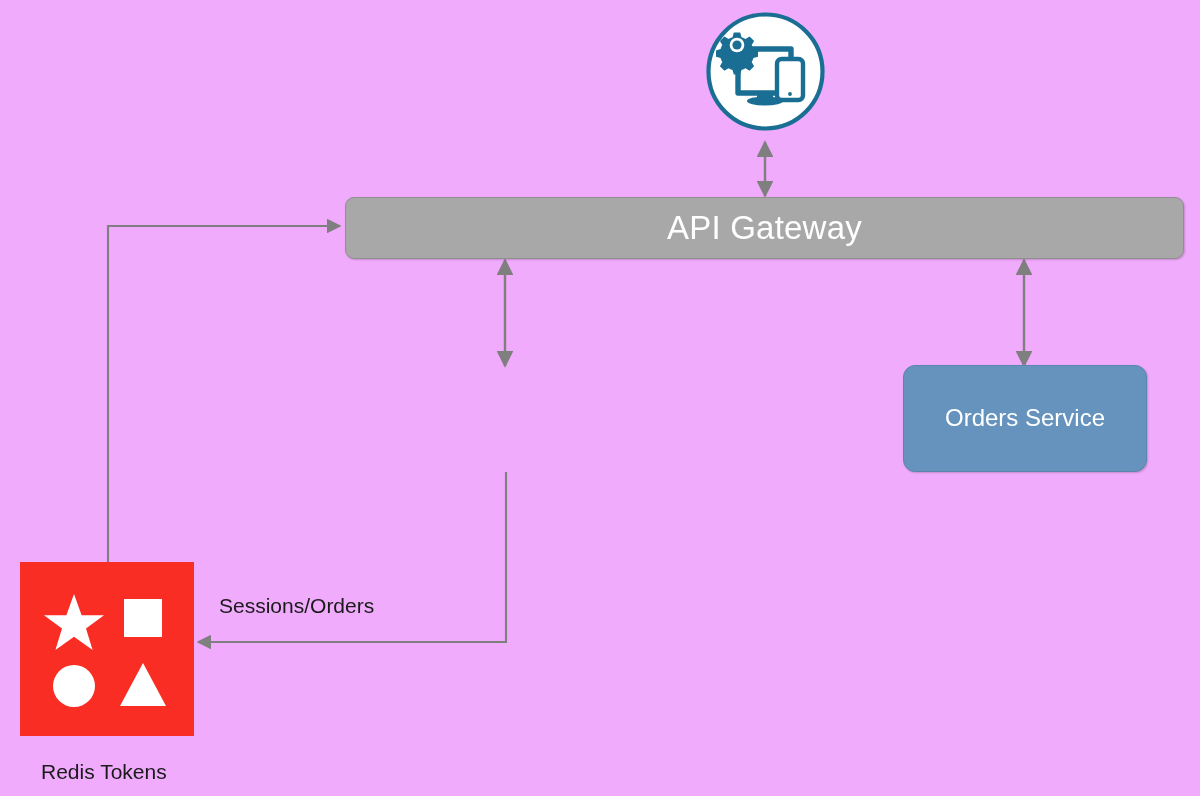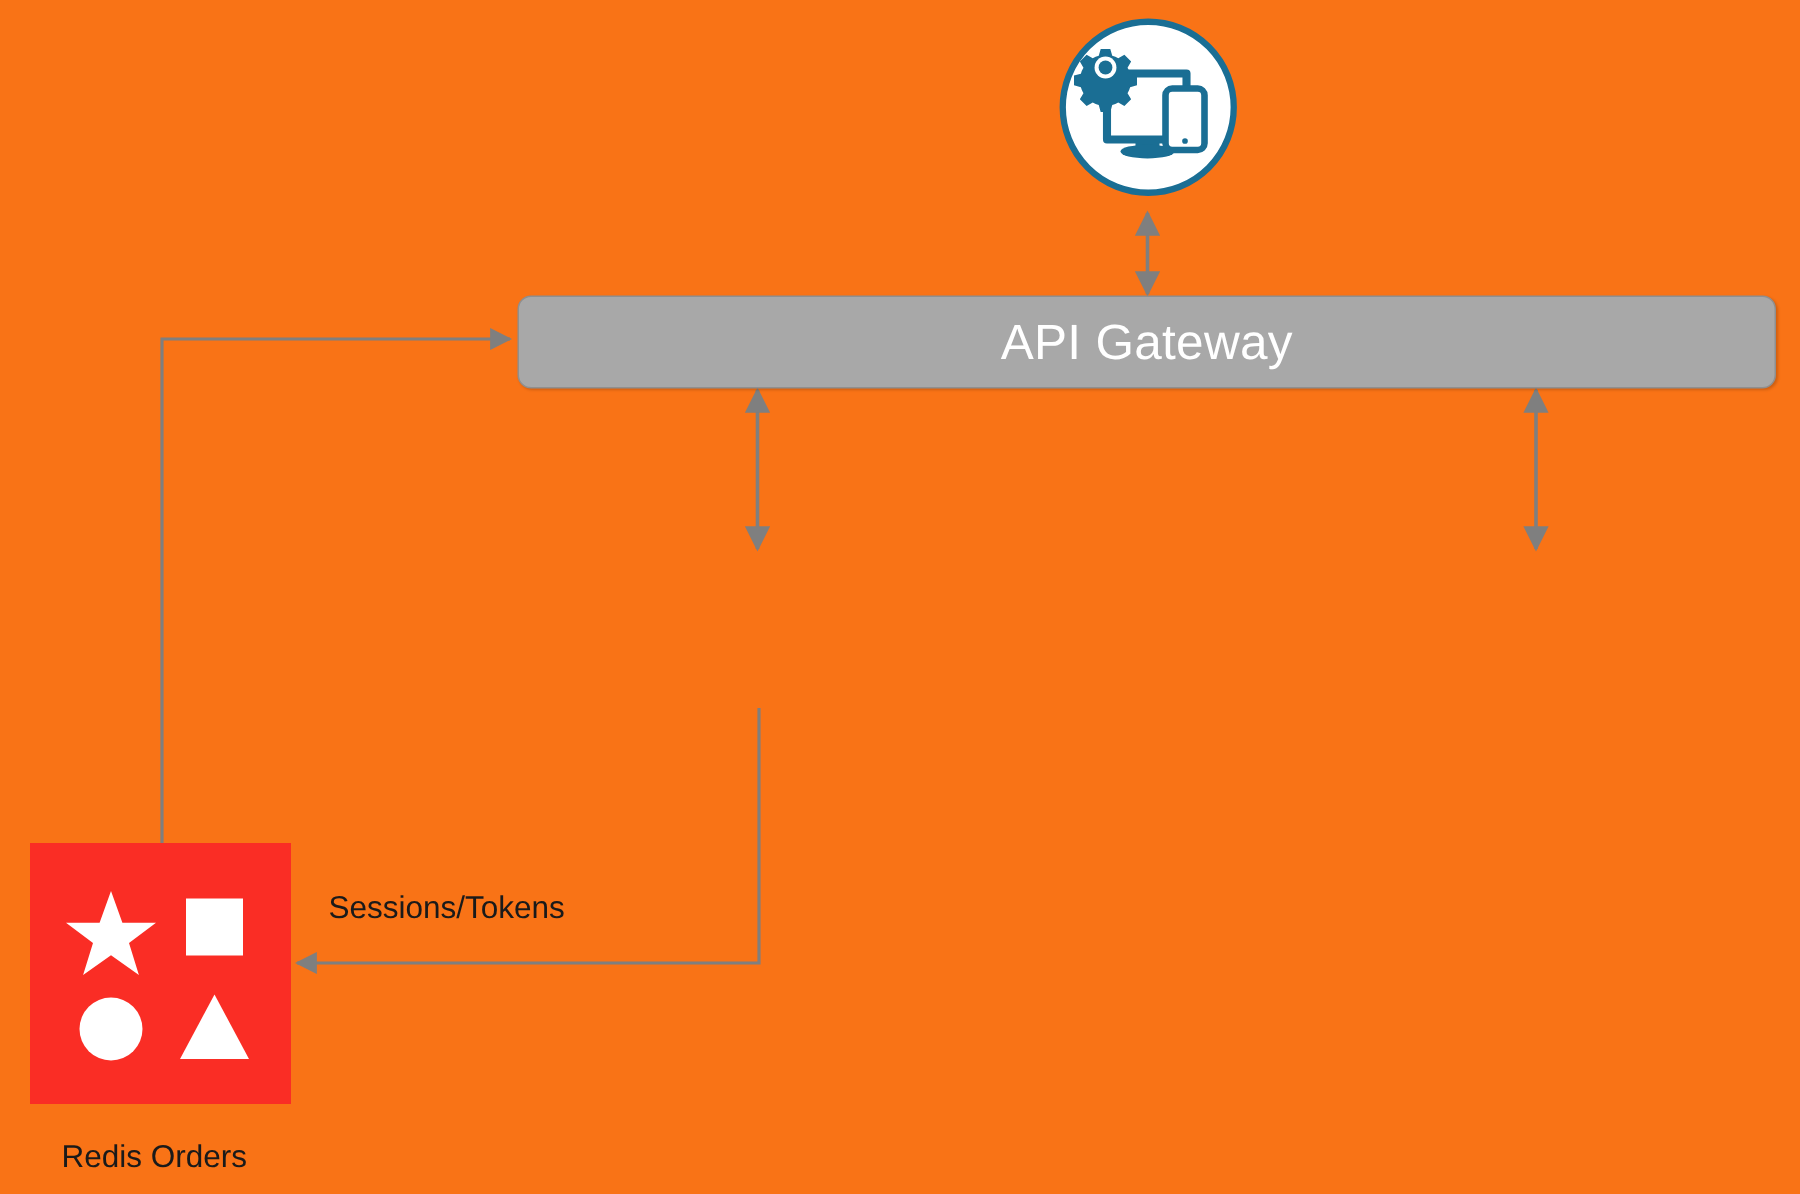--- a/index.html
+++ b/index.html
@@ -7,21 +7,21 @@
     padding: 0;
     background: #ffffff;
   }
   body {
     font-family: "Liberation Sans", sans-serif;
   }
   #canvas {
     position: relative;
     width: 1200px;
     height: 796px;
-    background: #f97316;
+    background: #f0abfc;
     overflow: hidden;
   }
   #edges {
     position: absolute;
     left: 0;
     top: 0;
     width: 1200px;
     height: 796px;
   }
 
@@ -185,26 +185,29 @@
         <circle cx="32" cy="34" r="4.6" fill="#1a6e94"></circle>
       </g>
     </svg>
   </div>
 
   <div class="gateway">
     <span class="gateway-label">API Gateway</span>
   </div>
 
 
+  <div class="service" id="svc-orders">
+    <span class="service-label">Orders Service</span>
+  </div>
 
   <div class="redis-box">
     <svg class="redis-shapes" viewBox="0 0 174 174" xmlns="http://www.w3.org/2000/svg">
       <polygon fill="#ffffff" points="54,32 61.6,53.2 84,53.2 66,66.6 72.6,88 54,74.8 35.4,88 42,66.6 24,53.2 46.4,53.2"></polygon>
       <rect fill="#ffffff" x="104" y="37" width="38" height="38"></rect>
       <circle fill="#ffffff" cx="54" cy="124" r="21"></circle>
       <polygon fill="#ffffff" points="123,101 146,144 100,144"></polygon>
     </svg>
   </div>
-  <div class="redis-caption">Redis Orders</div>
-
-  <div class="edge-label">Sessions/Tokens</div>
+  <div class="redis-caption">Redis Tokens</div>
+
+  <div class="edge-label">Sessions/Orders</div>
 
 </div>
 
 </body></html>

